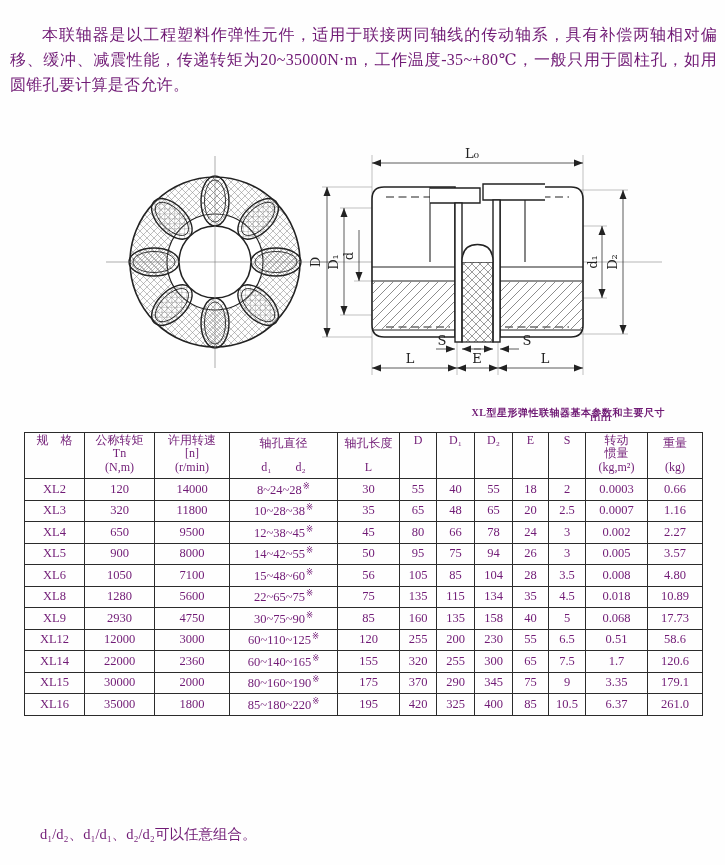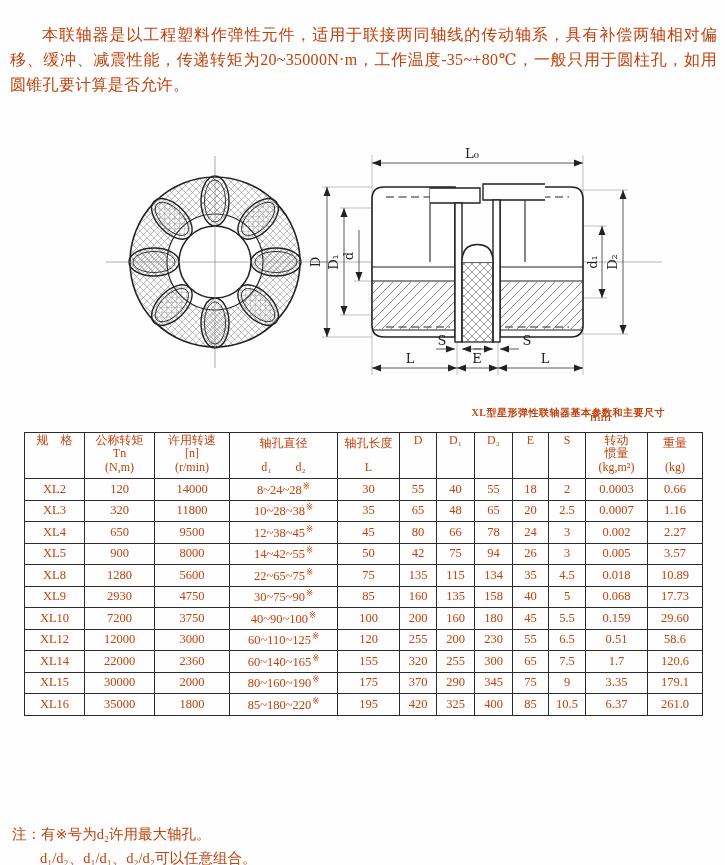--- a/index.html
+++ b/index.html
@@ -1,17 +1,17 @@
 <!DOCTYPE html>
 <html><head>
 <meta charset="utf-8">
 <style>
   html,body{margin:0;padding:0;background:#fff;}
   #page{position:relative;width:725px;height:865px;background:#fefefe;overflow:hidden;
-        font-family:"Liberation Serif","DejaVu Serif","DejaVu Sans",serif;color:#c2410c;}
+        font-family:"Liberation Serif","DejaVu Serif","DejaVu Sans",serif;color:#701a75;}
 
   
   #intro{position:absolute;top:6px;left:10px;right:8px;font-size:16px;line-height:25px;
          text-indent:2em;text-align:justify;font-weight:500;letter-spacing:.3px;}
 
   
   #drawing{position:absolute;top:130px;left:0;width:725px;height:272px;}
   .dimtxt{font-family:"DejaVu Serif","DejaVu Sans",serif;font-size:13px;fill:#222;}
 
   
@@ -299,27 +299,41 @@
           <td>3</td>
           <td>0.002</td>
           <td>2.27</td>
         </tr>
         <tr>
           <td>XL5</td>
           <td>900</td>
           <td>8000</td>
           <td>14~42~55<sup class="mark">※</sup></td>
           <td>50</td>
-          <td>42</td>
+          <td>95</td>
           <td>75</td>
           <td>94</td>
           <td>26</td>
           <td>3</td>
           <td>0.005</td>
           <td>3.57</td>
+        </tr>
+        <tr>
+          <td>XL6</td>
+          <td>1050</td>
+          <td>7100</td>
+          <td>15~48~60<sup class="mark">※</sup></td>
+          <td>56</td>
+          <td>105</td>
+          <td>85</td>
+          <td>104</td>
+          <td>28</td>
+          <td>3.5</td>
+          <td>0.008</td>
+          <td>4.80</td>
         </tr>
         <tr>
           <td>XL8</td>
           <td>1280</td>
           <td>5600</td>
           <td>22~65~75<sup class="mark">※</sup></td>
           <td>75</td>
           <td>135</td>
           <td>115</td>
           <td>134</td>
@@ -336,34 +350,20 @@
           <td>85</td>
           <td>160</td>
           <td>135</td>
           <td>158</td>
           <td>40</td>
           <td>5</td>
           <td>0.068</td>
           <td>17.73</td>
         </tr>
         <tr>
-          <td>XL10</td>
-          <td>7200</td>
-          <td>3750</td>
-          <td>40~90~100<sup class="mark">※</sup></td>
-          <td>100</td>
-          <td>200</td>
-          <td>160</td>
-          <td>180</td>
-          <td>45</td>
-          <td>5.5</td>
-          <td>0.159</td>
-          <td>29.60</td>
-        </tr>
-        <tr>
           <td>XL12</td>
           <td>12000</td>
           <td>3000</td>
           <td>60~110~125<sup class="mark">※</sup></td>
           <td>120</td>
           <td>255</td>
           <td>200</td>
           <td>230</td>
           <td>55</td>
           <td>6.5</td>
@@ -409,17 +409,16 @@
           <td>400</td>
           <td>85</td>
           <td>10.5</td>
           <td>6.37</td>
           <td>261.0</td>
         </tr>
       </tbody>
   </table>
 
   <div id="notes">
-    <div><span>注：</span><span>有※号为d₂许用最大轴孔。</span></div>
     <div id="note2">d₁/d₂、d₁/d₁、d₂/d₂可以任意组合。</div>
   </div>
 
 </div>
 
 </body></html>

